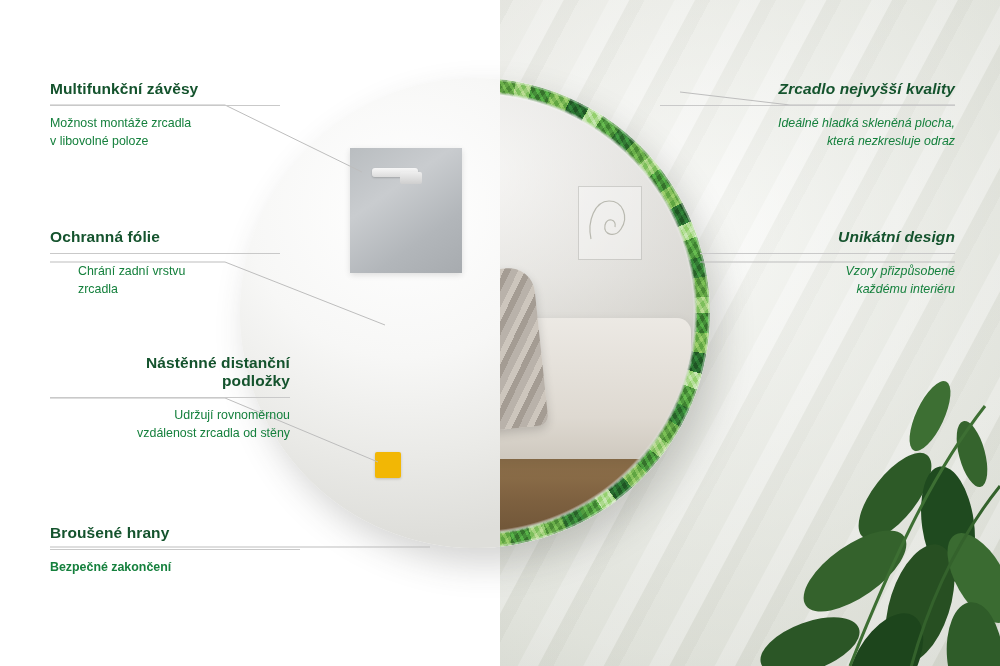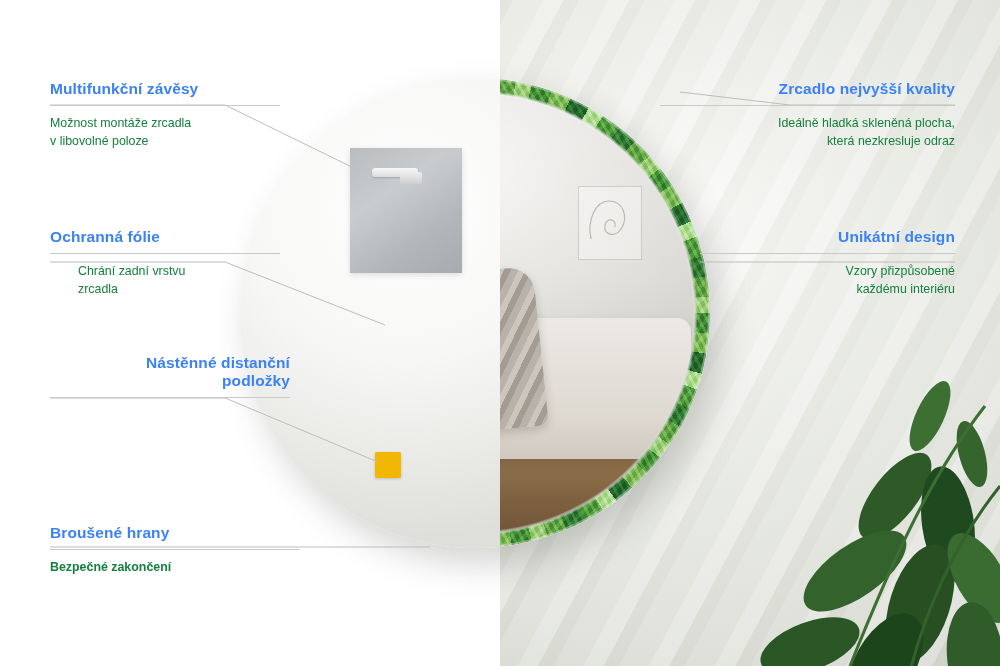--- a/index.html
+++ b/index.html
@@ -202,34 +202,34 @@
   .ghost-sketch svg { display:block; }
 
   
   .callout {
     position: absolute;
     color: #3f3f3f;
   }
   .callout .title {
     font-size: 15.5px;
     font-weight: bold;
-    color: #3b82f6;
+    color: #14532d;
     letter-spacing: .1px;
     white-space: nowrap;
   }
   .callout .rule {
     border-top: 1px solid #c9c9c9;
     margin: 7px 0 9px 0;
   }
   .callout .desc {
     font-size: 12.4px;
     line-height: 1.45;
     color: #15803d;
   }
-  .callout.right { text-align: right; }
+  .callout.right { text-align: right; font-style: italic; }
 
   .leader {
     position: absolute;
     pointer-events: none;
   }
   .leader line { stroke: #bdbdbd; stroke-width: 1; }
 
   
   .plant { position: absolute; right: -10px; bottom: -10px; width: 330px; height: 330px; }
 </style>
@@ -324,20 +324,22 @@
     <div class="title">Ochranná fólie</div>
     <div class="rule"></div>
     <div class="desc" style="white-space:pre-line;margin-left:28px;">Chrání zadní vrstvu
 zrcadla</div>
   </div>
 
   <div class="callout" style="left:50px; top:354px; width:240px;text-align:right;">
     <div class="title" style="white-space:pre-line;">Nástěnné distanční
 podložky</div>
     <div class="rule"></div>
+    <div class="desc" style="white-space:pre-line;">Udržují rovnoměrnou
+vzdálenost zrcadla od stěny</div>
   </div>
 
   <div class="callout" style="left:50px; top:524px; width:250px;">
     <div class="title">Broušené hrany</div>
     <div class="rule"></div>
     <div class="desc" style="white-space:pre-line;font-weight:bold;">Bezpečné zakončení</div>
   </div>
 
   <div class="callout right" style="left:660px; top:80px; width:295px;">
     <div class="title">Zrcadlo nejvyšší kvality</div>

